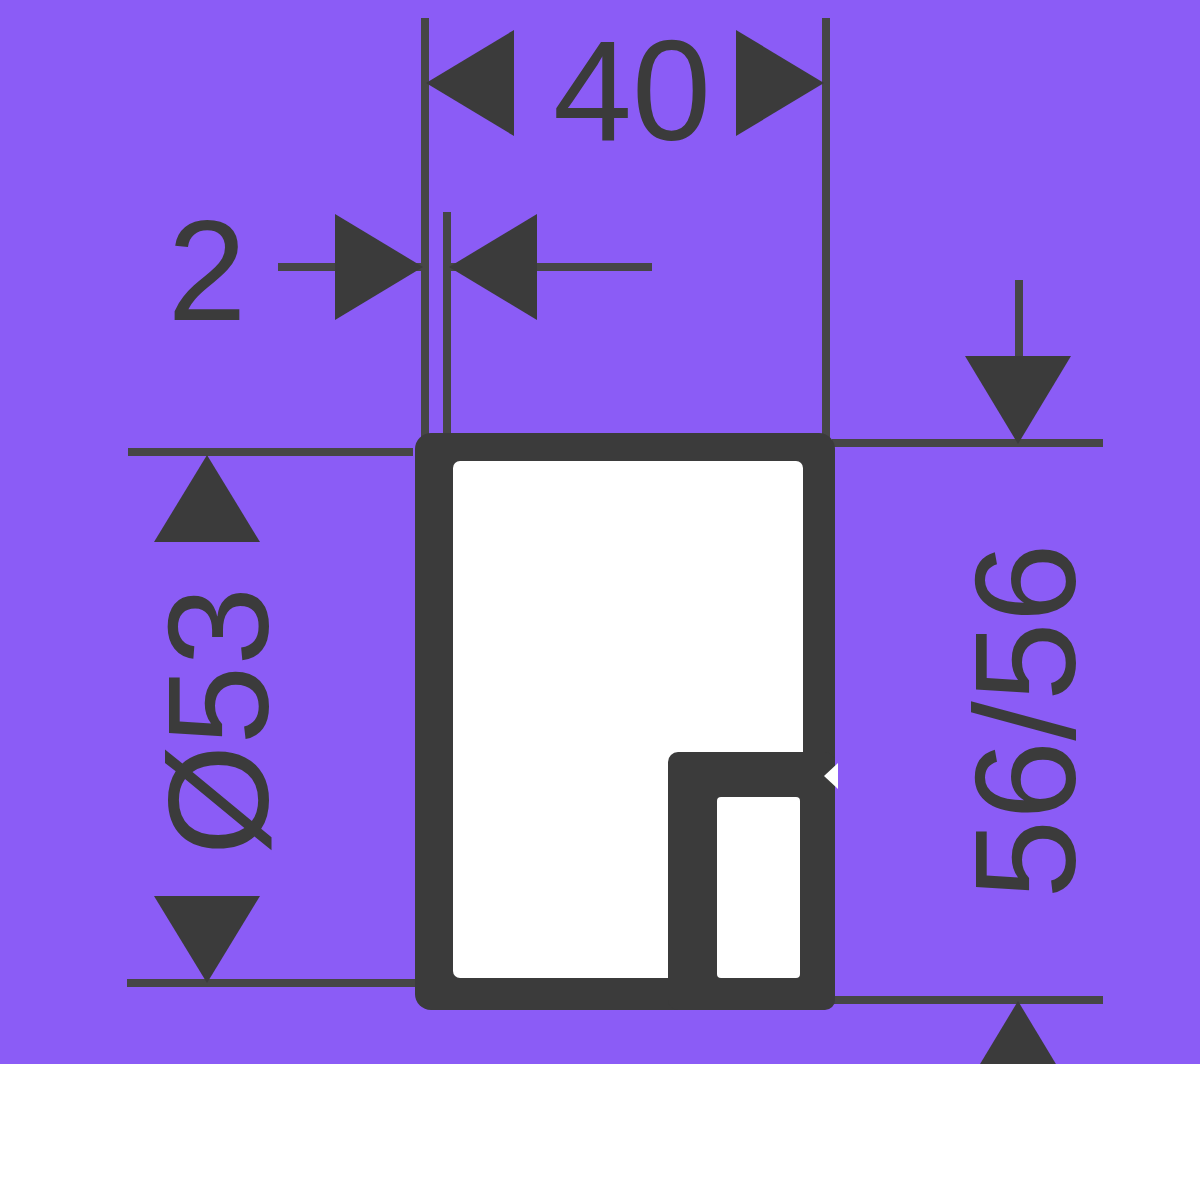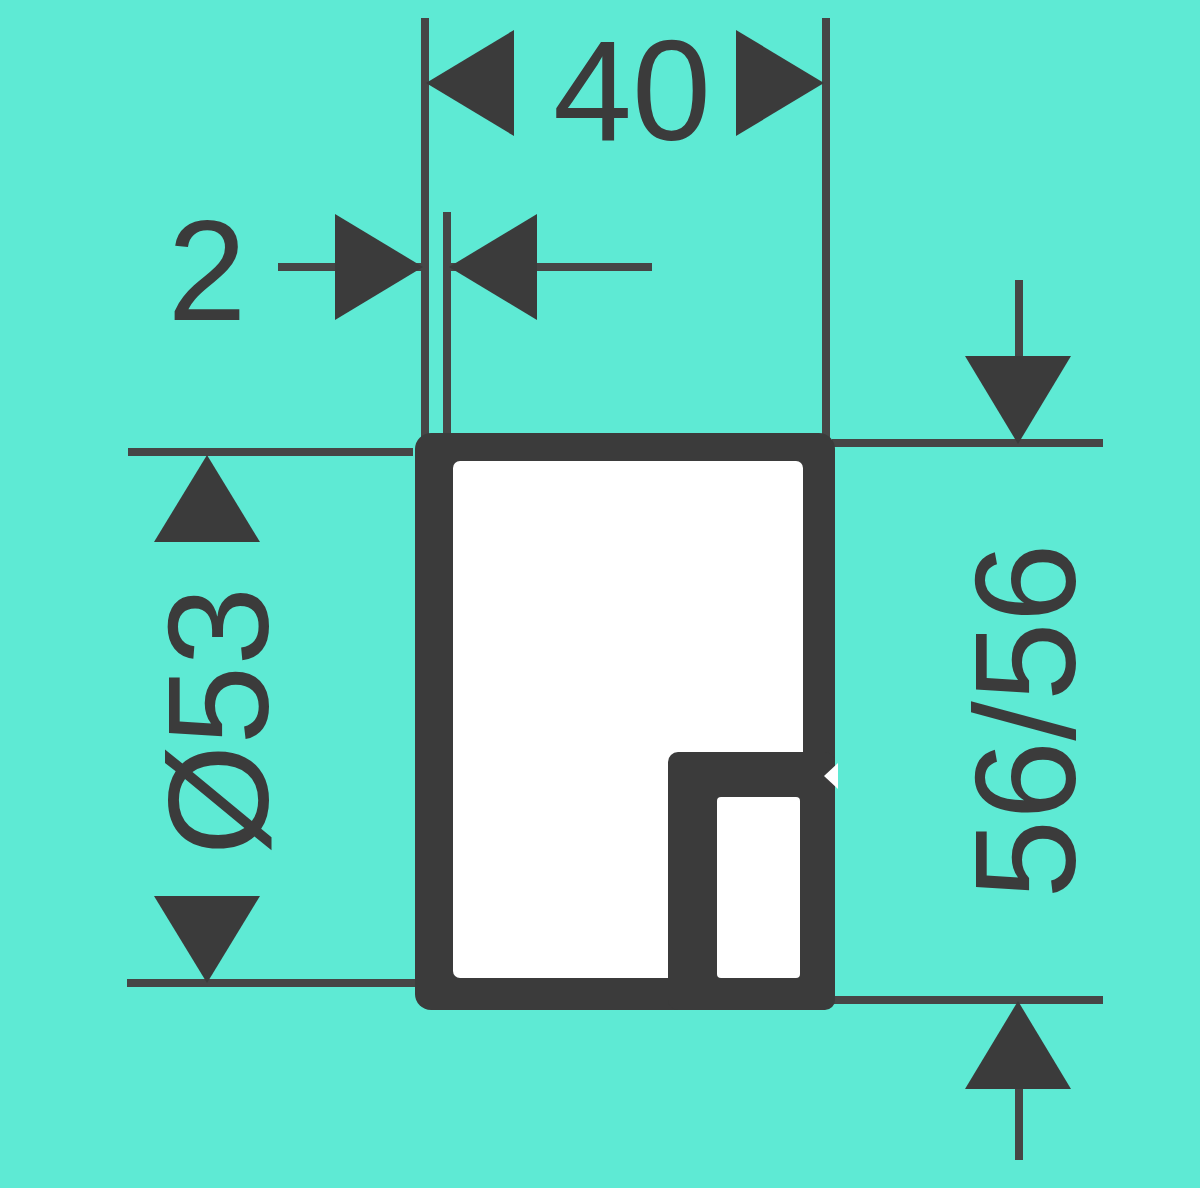--- a/index.html
+++ b/index.html
@@ -3,22 +3,22 @@
 <meta charset="utf-8">
 <style>
   html, body {
     margin: 0;
     padding: 0;
     background: #ffffff;
   }
   .stage {
     position: relative;
     width: 1200px;
-    height: 1188px;
-    background: #5eead4;
+    height: 1064px;
+    background: #8b5cf6;
     overflow: hidden;
   }
   svg text {
     font-family: "Liberation Sans", "DejaVu Sans", sans-serif;
     font-size: 142px;
     font-weight: 400;
     fill: #3b3b3b;
   }
   .thin {
     stroke: #464646;

